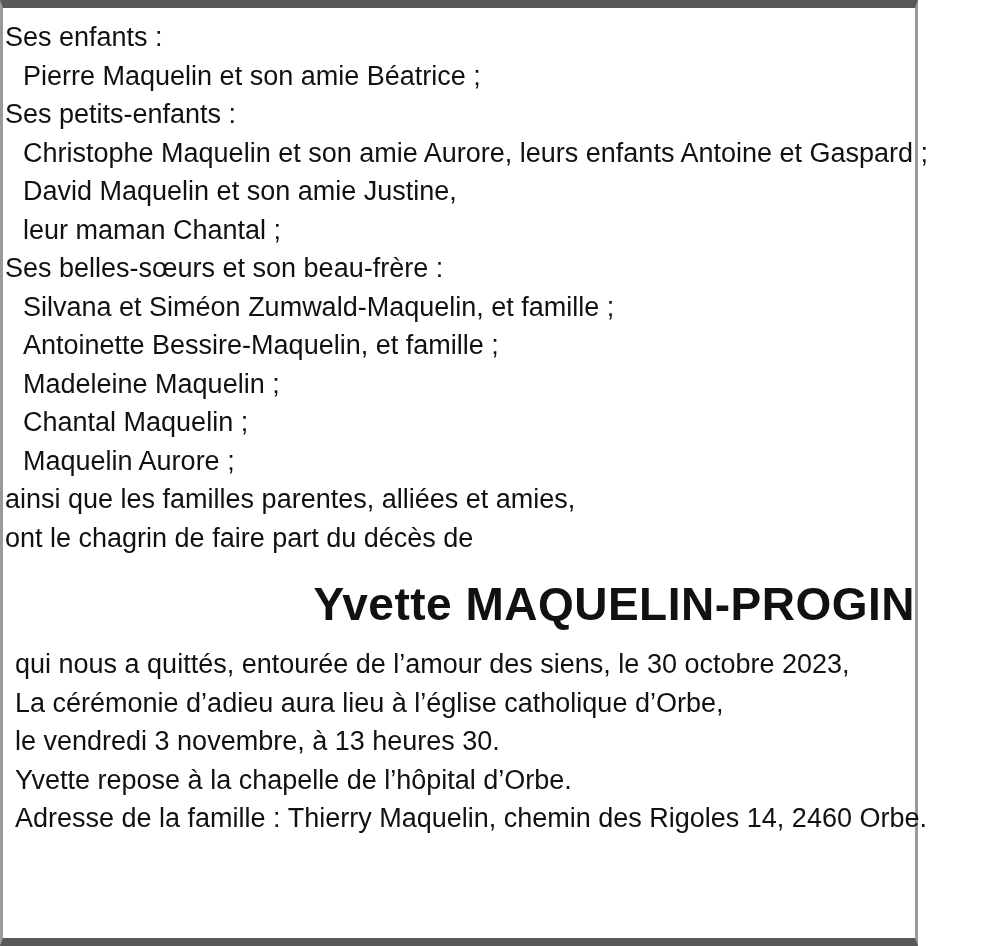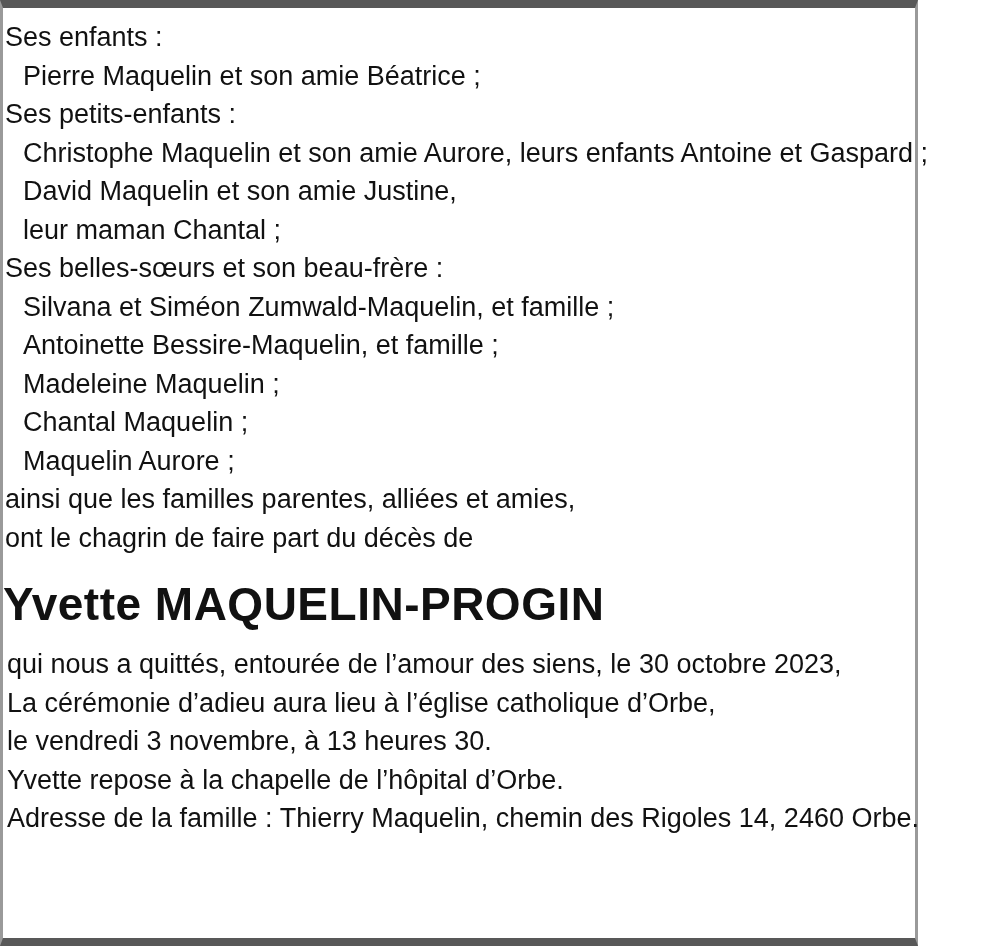--- a/index.html
+++ b/index.html
@@ -34,30 +34,30 @@
     white-space: nowrap;
     padding-left: 2px;
   }
   .line.indent {
     padding-left: 20px;
   }
   .line b {
     font-weight: normal;
   }
   .deceased-name {
-    text-align: left;
+    text-align: right;
     font-size: 46px;
     font-weight: bold;
     letter-spacing: 0.5px;
     line-height: 66px;
     margin: 14px 0 8px 0;
     white-space: nowrap;
   }
   .closing .line {
-    padding-left: 4px;
+    padding-left: 12px;
   }
 </style>
 </head>
 <body>
 
 <div class="notice">
   <div class="body-text">
     <div id="intro-block">
         <div class="line"><span>Ses enfants :</span></div>
         <div class="line indent"><span>Pierre </span><b>Maquelin</b><span> et son amie Béatrice ;</span></div>

